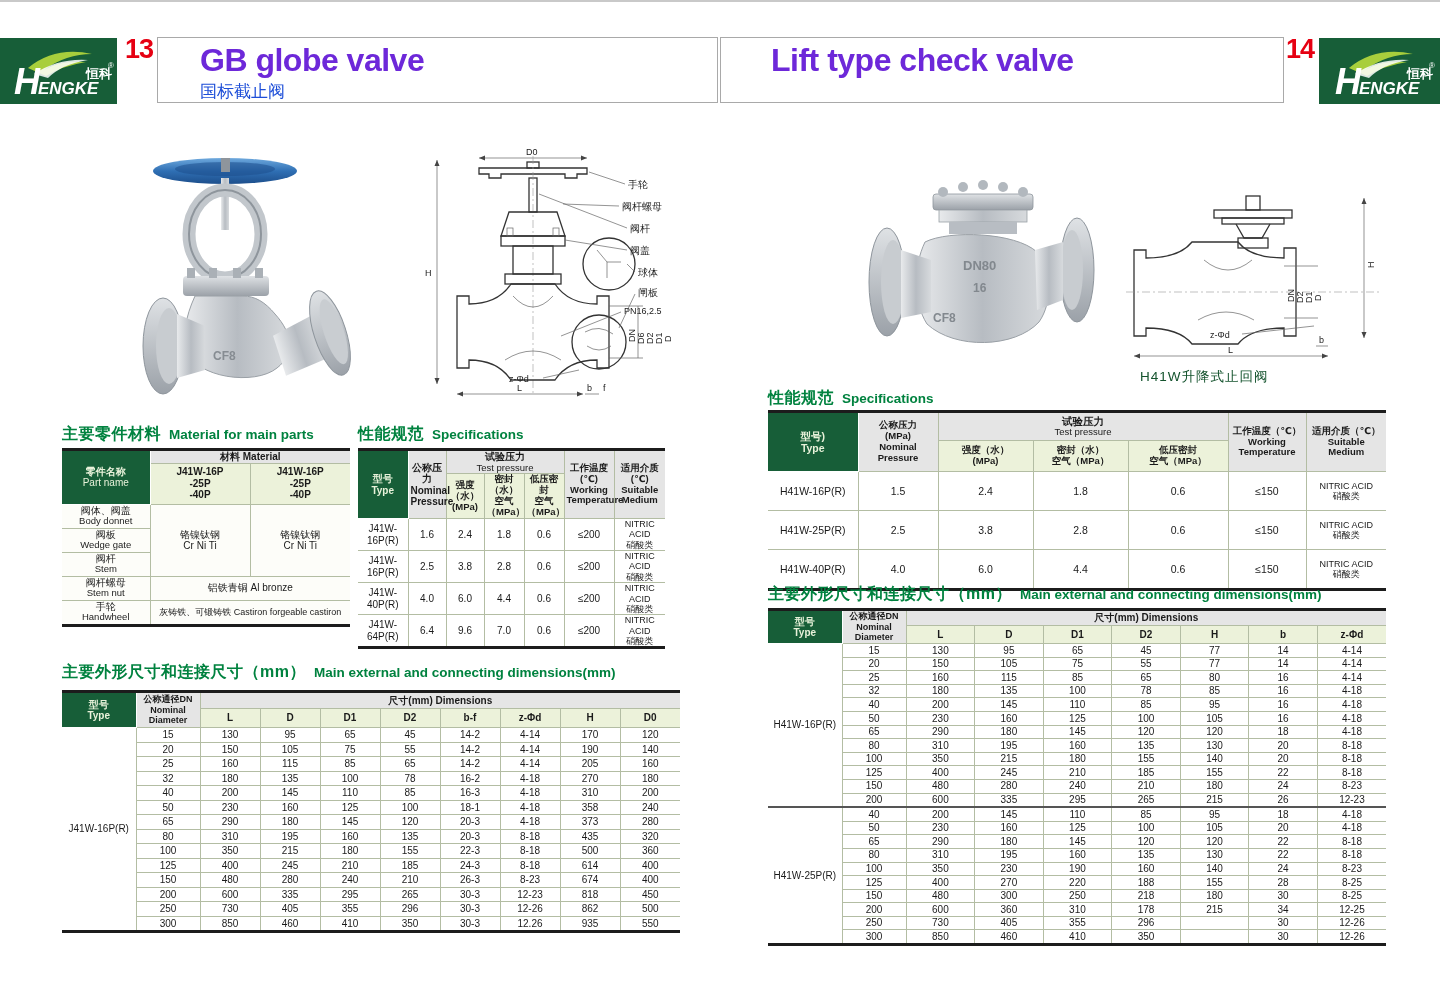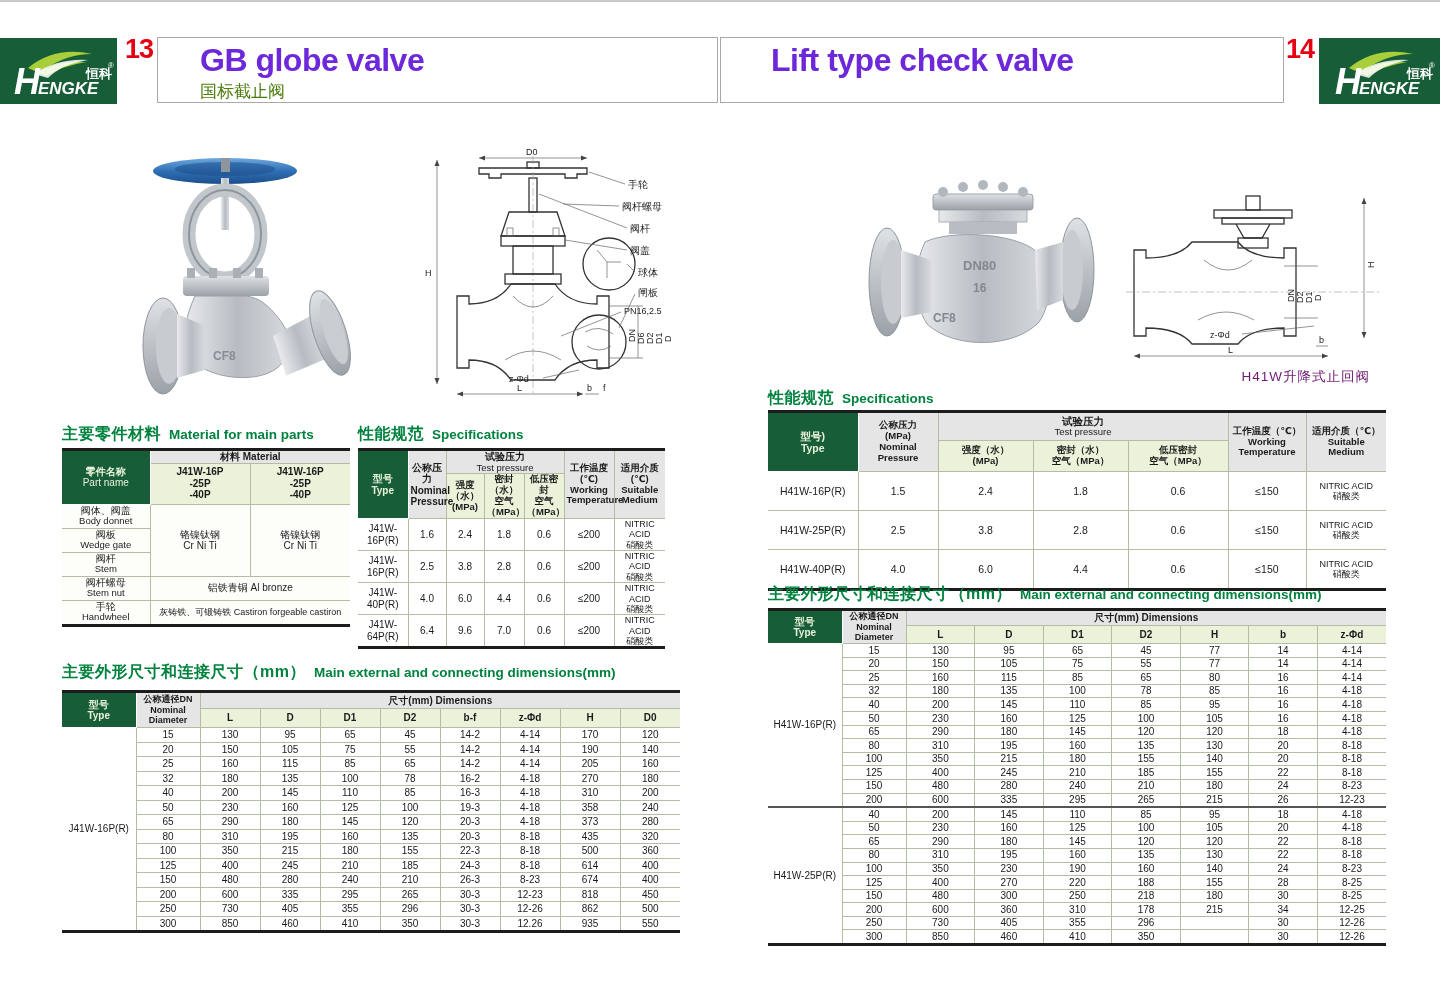--- a/index.html
+++ b/index.html
@@ -11,21 +11,21 @@
   .logo-box{position:absolute;top:38px;height:66px;background:#175e38;}
   .logo-left{left:0;width:117px;}
   .logo-right{left:1319px;width:121px;}
   .pagenum{position:absolute;top:34px;color:#e60012;font-weight:bold;font-size:27px;letter-spacing:-1px;}
   .pn-left{left:125px;}
   .pn-right{left:1286px;}
   .title-box{position:absolute;top:37px;height:66px;border:1px solid #a9a9a9;box-sizing:border-box;background:#fff;}
   .tb-left{left:157px;width:561px;padding:6px 0 0 42px;}
   .tb-right{left:720px;width:564px;padding:6px 0 0 50px;}
   .main-title{color:#6d28d9;font-size:32px;font-weight:700;letter-spacing:-0.5px;line-height:1.05;}
-  .sub-title{color:#4d7c0f;font-size:17px;margin-top:2px;}
+  .sub-title{color:#1d4ed8;font-size:17px;margin-top:2px;}
 
   
   .sec-title{position:absolute;font-weight:bold;color:#00823f;white-space:nowrap;}
   .sec-title .cn{font-size:16px;letter-spacing:0.5px;}
   .sec-title .en{font-size:13.5px;margin-left:8px;}
 
   
   table.tbl{border-collapse:collapse;table-layout:fixed;border-top:3px solid #1c1c1c;border-bottom:3px solid #1c1c1c;}
   table.tbl th,table.tbl td{border:1px solid #b3bda3;text-align:center;vertical-align:middle;padding:0 2px;line-height:1.15;}
   table.tbl td:first-child,table.tbl th:first-child{border-left:none;}
@@ -45,21 +45,21 @@
   .dims-l{position:absolute;left:62px;top:690px;width:618px;font-size:10px;}
   .dims-l td{height:13.5px;background:#fff;}
   .dims-r{position:absolute;left:768px;top:608px;width:618px;font-size:10px;}
   .dims-r td{height:12.6px;background:#fff;}
   tr.group-start td{border-top:2px solid #555;}
   .spec th,.dims th{font-weight:bold;}
   .medium-cell{font-size:9px;}
 
   
   .art{position:absolute;}
-  .draw-caption{position:absolute;left:1140px;top:368px;width:230px;text-align:right;font-size:13.5px;color:#701a75;letter-spacing:1px;}
+  .draw-caption{position:absolute;left:1140px;top:368px;width:230px;text-align:left;font-size:13.5px;color:#14532d;letter-spacing:1px;}
   svg text{font-family:"Liberation Sans","DejaVu Sans",sans-serif;}
   .bline{stroke:#333;stroke-width:1.3;fill:none;}
   .thin{stroke:#666;stroke-width:0.7;fill:none;}
   .lab{fill:#222;font-size:9px;}
   .lab-cn{fill:#222;font-size:10px;}
 </style>
 </head>
 <body>
 
 <div class="canvas">
@@ -449,21 +449,21 @@
           <td>4-18</td>
           <td>310</td>
           <td>200</td>
         </tr>
         <tr>
           <td>50</td>
           <td>230</td>
           <td>160</td>
           <td>125</td>
           <td>100</td>
-          <td>19-3</td>
+          <td>18-1</td>
           <td>4-18</td>
           <td>358</td>
           <td>240</td>
         </tr>
         <tr>
           <td>65</td>
           <td>290</td>
           <td>180</td>
           <td>145</td>
           <td>120</td>

